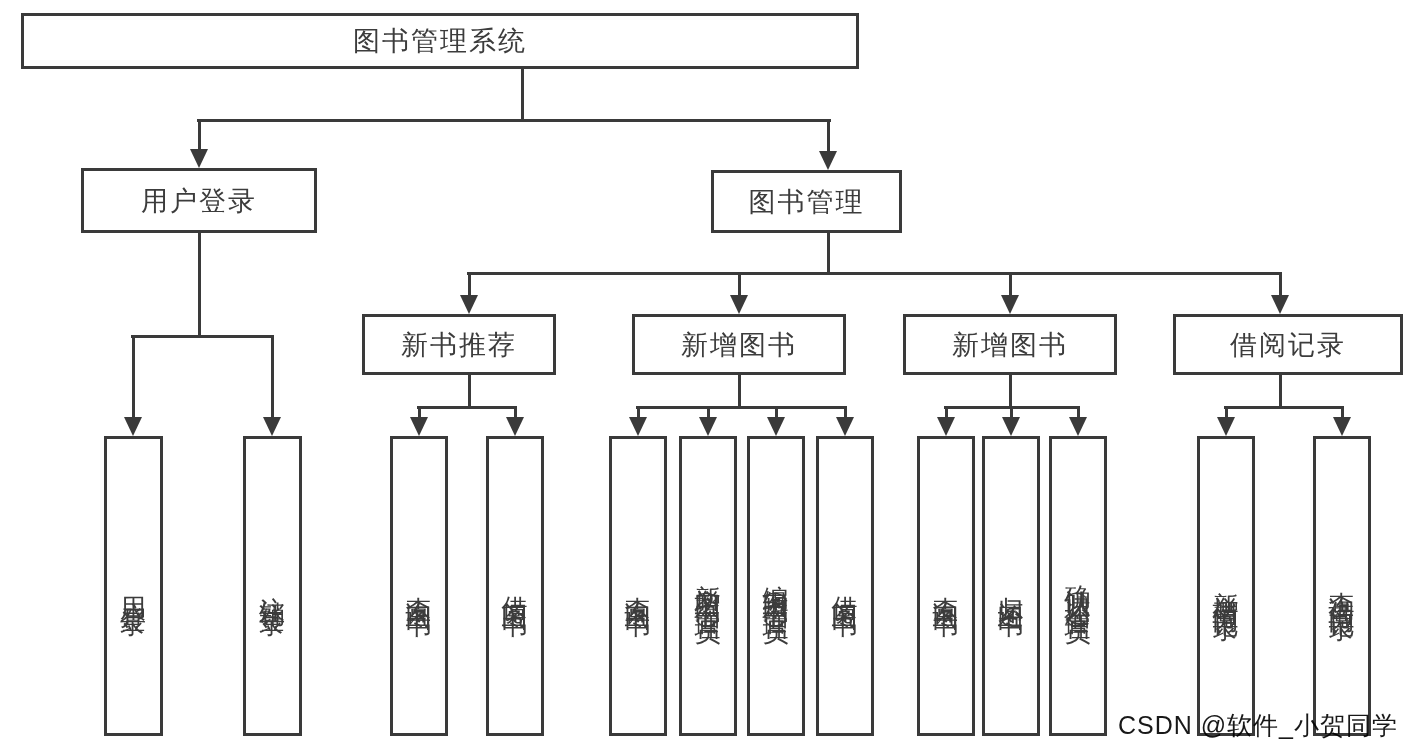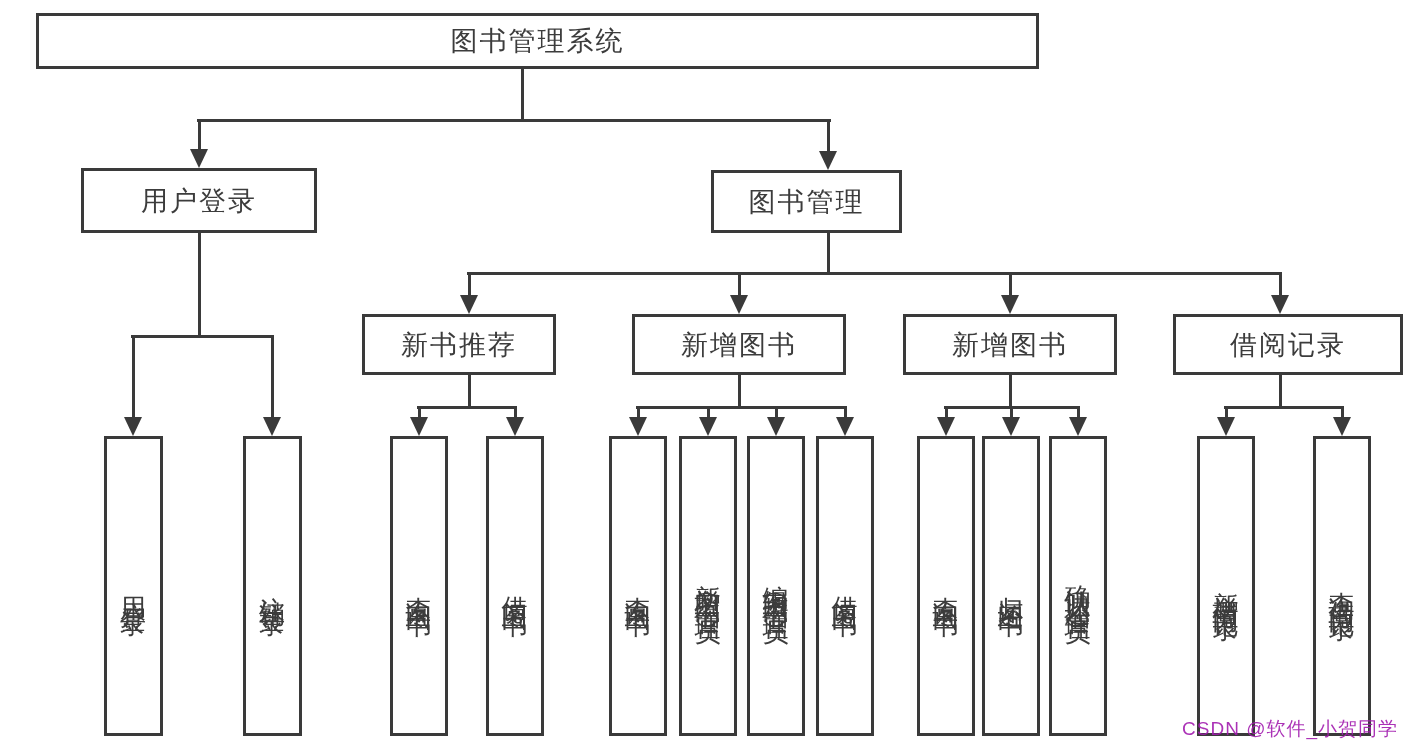--- a/index.html
+++ b/index.html
@@ -36,33 +36,33 @@
     position: absolute;
     width: 0; height: 0;
     border-left: 9px solid transparent;
     border-right: 9px solid transparent;
     border-top: 19px solid #3a3a3a;
   }
   .watermark {
     position: absolute;
     right: 7px;
     bottom: 5px;
-    font-size: 19px;
-    color: #a21caf;
+    font-size: 25px;
+    color: #000000;
     letter-spacing: 1px;
     opacity: 0.9;
     z-index: 5;
   }
 </style>
 </head>
 <body>
 
 <div class="stage">
 
-  <div class="node" style="left:36px; top:13px; width:1003px; height:56px">图书管理系统</div>
+  <div class="node" style="left:21px; top:13px; width:838px; height:56px">图书管理系统</div>
 
   <div class="node" style="left:81px; top:168px; width:236px; height:65px">用户登录</div>
   <div class="node" style="left:711px; top:170px; width:191px; height:63px">图书管理</div>
 
   <div class="node" style="left:362px; top:314px; width:194px; height:61px">新书推荐</div>
   <div class="node" style="left:632px; top:314px; width:214px; height:61px">新增图书</div>
   <div class="node" style="left:903px; top:314px; width:214px; height:61px">新增图书</div>
   <div class="node" style="left:1173px; top:314px; width:230px; height:61px">借阅记录</div>
 
   <div class="node vnode" style="left:104px; top:436px; width:59px; height:300px">用户登录</div>

